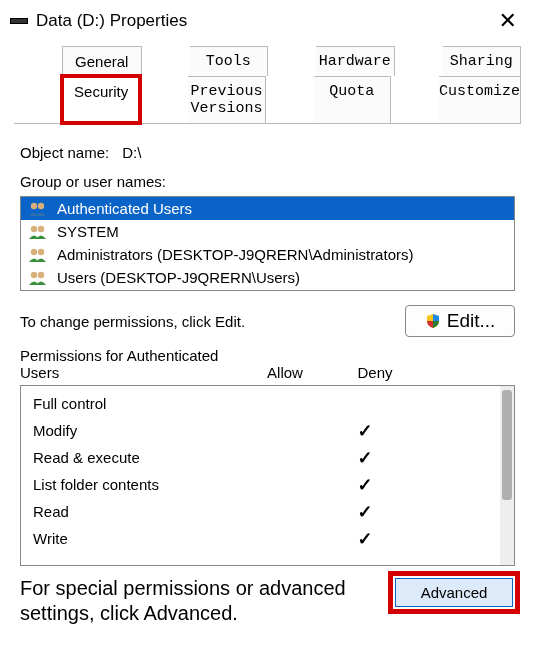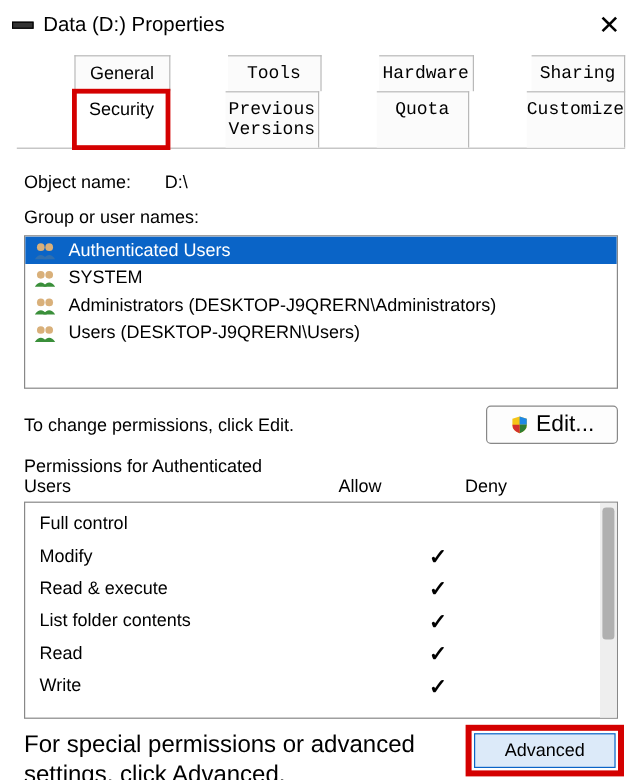--- a/index.html
+++ b/index.html
@@ -46,24 +46,24 @@
     background: #fff;
     position: relative;
     z-index: 2;
   }
   .highlight-red {
     outline: 4px solid #d40000;
     outline-offset: -2px;
   }
   .content { padding: 10px 20px 0 20px; }
   .row-label { margin: 8px 0 6px 0; }
-  .obj-row { display:flex; gap: 28px; margin: 10px 0 12px 0; }
+  .obj-row { display:flex; gap: 13px; margin: 10px 0 12px 0; }
   .group-list {
     border: 1px solid #888;
-    height: 128px;
+    height: 95px;
     overflow: hidden;
     background:#fff;
   }
   .group-item {
     display: flex;
     align-items: center;
     padding: 3px 6px;
     gap: 8px;
     font-size: 15px;
     cursor: pointer;
@@ -92,21 +92,20 @@
     display:inline-flex;
     align-items:center;
     gap:6px;
     min-width: 110px;
     justify-content:center;
   }
   .perm-header {
     display:flex;
     align-items:flex-end;
     margin-top: 6px;
-    gap: 15px;
   }
   .perm-header .lbl { flex:1; }
   .perm-header .col { width:90px; text-align:center; }
   .perm-box-wrap {
     display:flex;
     border:1px solid #888;
     margin-top:4px;
     height: 181px;
   }
   .perm-box {

